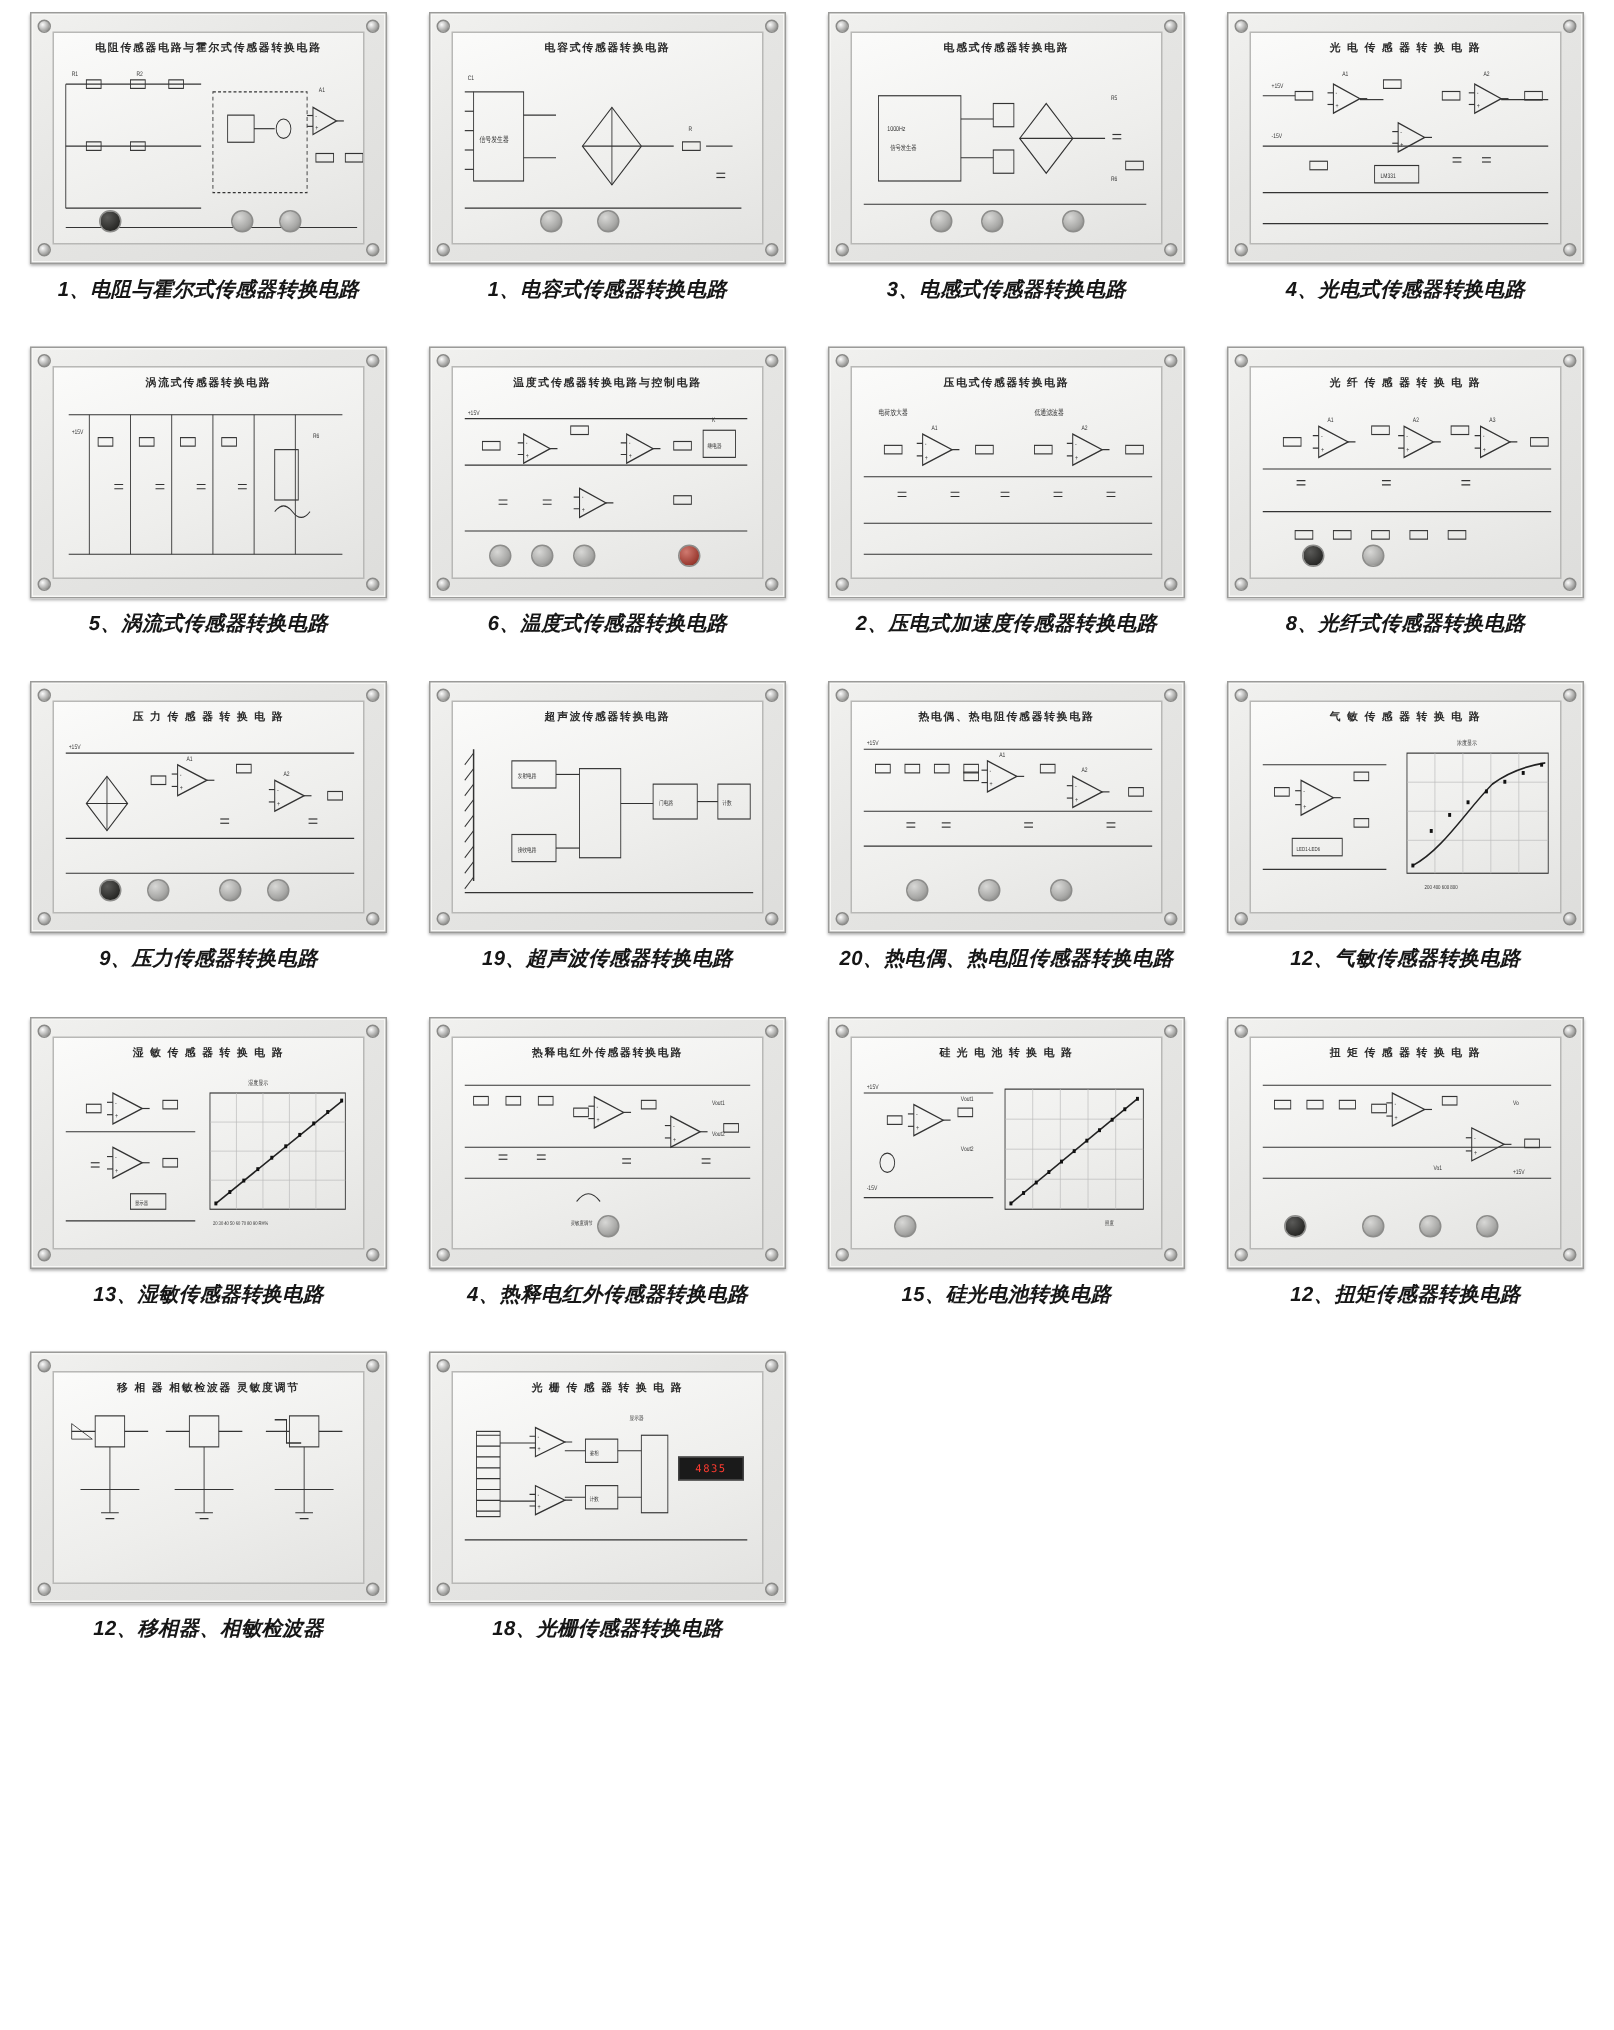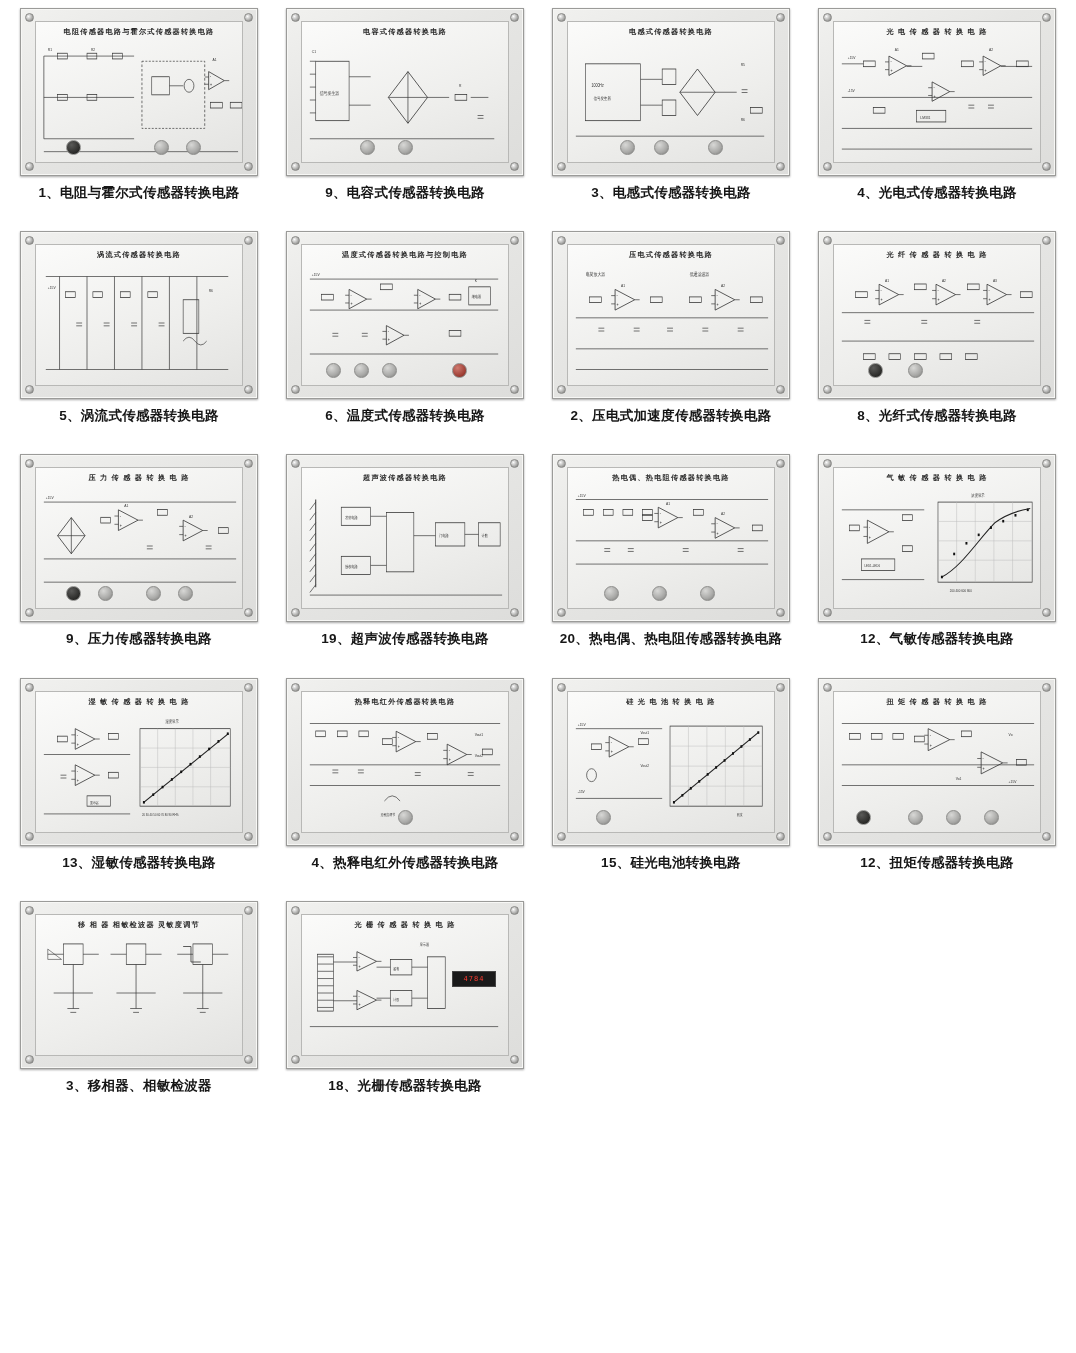--- a/index.html
+++ b/index.html
@@ -56,20 +56,21 @@
   .jack.black{background:radial-gradient(circle at 35% 30%,#5a5a58,#2a2a28 70%,#151513 100%);}
   .jack.red{background:radial-gradient(circle at 35% 30%,#d07a70,#9a3a30 70%,#6d221a 100%);}
   .caption{
     margin-top:8px;
     font-size:13.5px;
     font-weight:bold;
     color:#161616;
     text-align:center;
     letter-spacing:.3px;
     white-space:nowrap;
+    font-style:italic;
   }
   .lcd{
     position:absolute;background:#1a1a1a;border:1px solid #444;
     color:#ff3b30;font-family:"DejaVu Sans Mono","Liberation Mono",monospace;
     font-size:7px;letter-spacing:1px;display:flex;align-items:center;justify-content:center;
   }
 </style>
 </head>
 <body>
 
@@ -152,21 +153,21 @@
               <line x1="8" y1="48" x2="14" y2="48" stroke="#333" stroke-width="0.6"></line>
               <line x1="8" y1="58" x2="14" y2="58" stroke="#333" stroke-width="0.6"></line>
             </svg>
           </div>
           <div class="jacks">
             <div class="jack " style="left: 58px;"></div>
             <div class="jack " style="left: 96px;"></div>
           </div>
         </div>
       </div>
-      <div class="caption">9、电容式传感器转换电路</div>
+      <div class="caption">1、电容式传感器转换电路</div>
     </div>
     <div class="cell">
       <div class="panel">
         <div class="screw tl"></div>
         <div class="screw tr"></div>
         <div class="screw bl"></div>
         <div class="screw br"></div>
         <div class="inner">
           <div class="ptitle">电感式传感器转换电路</div>
           <div class="schematic">
@@ -898,21 +899,21 @@
               <line x1="170" y1="48" x2="170" y2="60" stroke="#333" stroke-width="0.6"></line>
               <line x1="164" y1="60" x2="176" y2="60" stroke="#333" stroke-width="0.6"></line>
               <line x1="167" y1="63" x2="173" y2="63" stroke="#333" stroke-width="0.6"></line>
               <path d="M12 14 l14 8 l-14 0 z" fill="none" stroke="#333" stroke-width="0.5"></path>
               <path d="M150 12 h8 v12 h10" fill="none" stroke="#333" stroke-width="0.7"></path>
             </svg>
           </div>
           <div class="jacks"></div>
         </div>
       </div>
-      <div class="caption">3、移相器、相敏检波器</div>
+      <div class="caption">12、移相器、相敏检波器</div>
     </div>
     <div class="cell">
       <div class="panel">
         <div class="screw tl"></div>
         <div class="screw tr"></div>
         <div class="screw bl"></div>
         <div class="screw br"></div>
         <div class="inner">
           <div class="ptitle">光 栅 传 感 器 转 换 电 路</div>
           <div class="schematic">
@@ -946,19 +947,19 @@
               <line x1="32" y1="24" x2="56" y2="24" stroke="#333" stroke-width="0.6"></line>
               <line x1="32" y1="54" x2="56" y2="54" stroke="#333" stroke-width="0.6"></line>
               <line x1="76" y1="28" x2="90" y2="28" stroke="#333" stroke-width="0.6"></line>
               <line x1="76" y1="52" x2="90" y2="52" stroke="#333" stroke-width="0.6"></line>
               <line x1="112" y1="28" x2="128" y2="28" stroke="#333" stroke-width="0.6"></line>
               <line x1="112" y1="52" x2="128" y2="52" stroke="#333" stroke-width="0.6"></line>
               <line x1="8" y1="74" x2="200" y2="74" stroke="#333" stroke-width="0.6"></line>
               <text x="120" y="12" font-size="3.2" fill="#333" font-family="Liberation Sans, sans-serif">显示器</text>
             </svg>
           </div>
-          <div class="lcd" style="right: 12px; top: 56px; width: 42px; height: 14px;">4784</div>
+          <div class="lcd" style="right: 12px; top: 56px; width: 42px; height: 14px;">4835</div>
           <div class="jacks"></div>
         </div>
       </div>
       <div class="caption">18、光栅传感器转换电路</div>
     </div>
   </div>
 
 </body></html>

